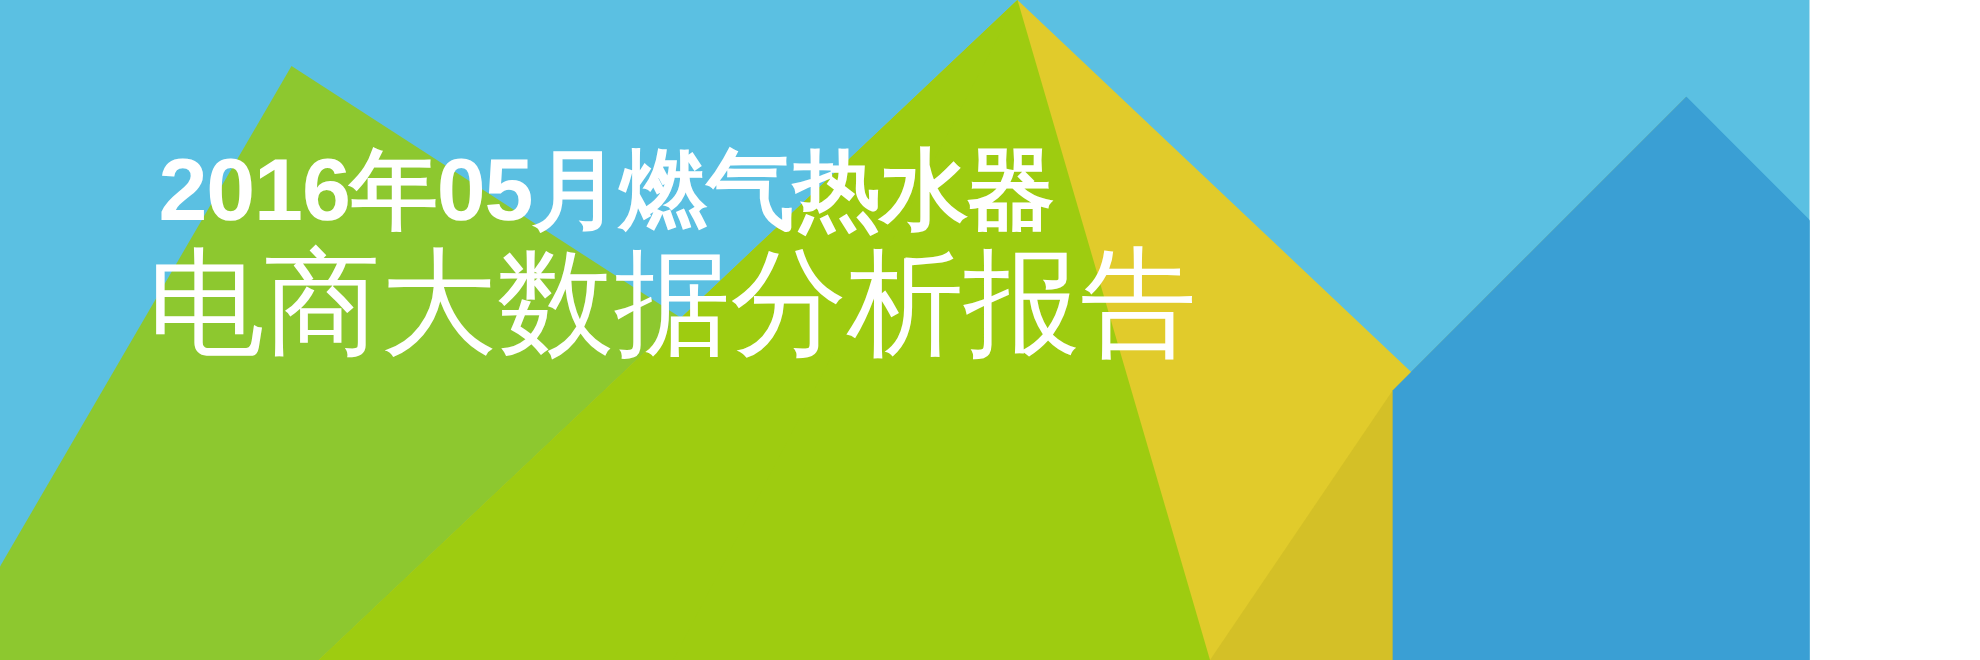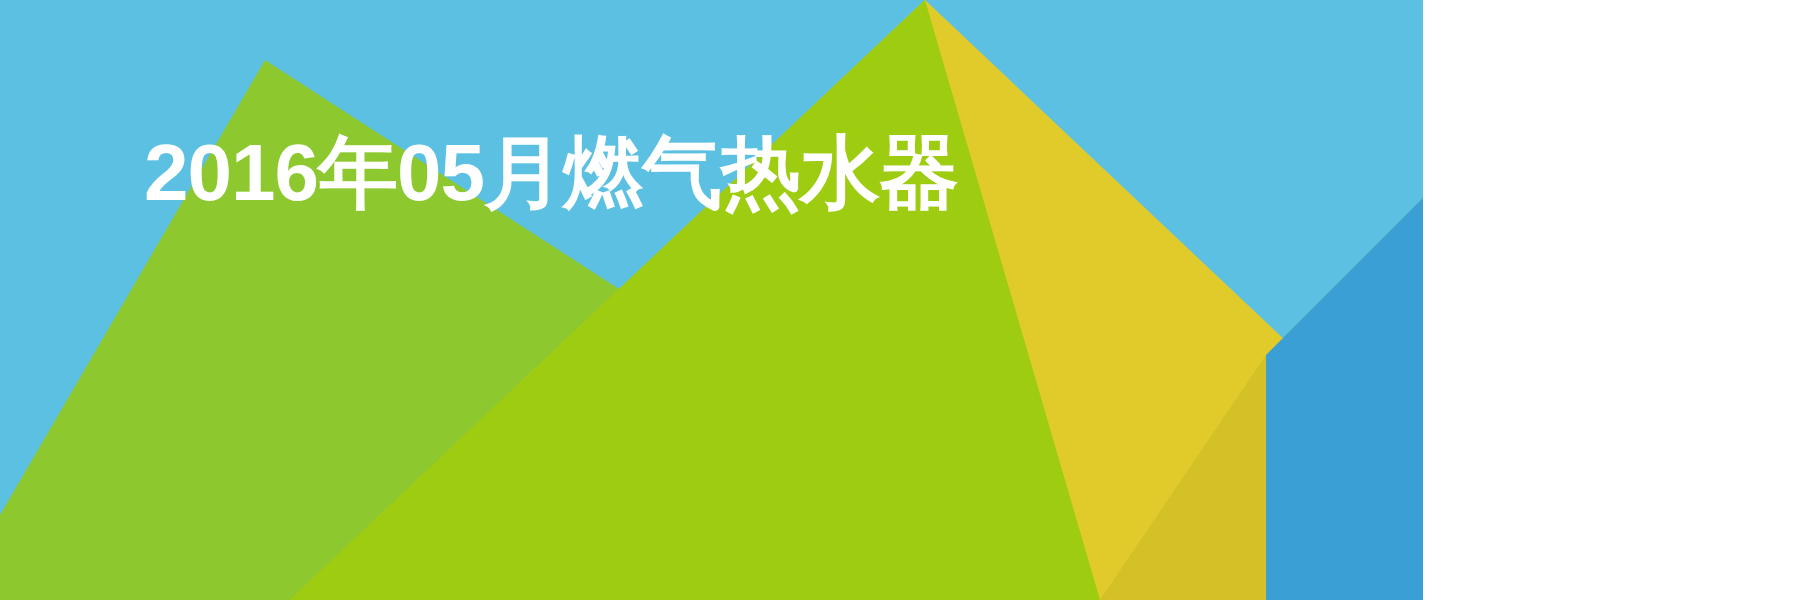--- a/index.html
+++ b/index.html
@@ -2,21 +2,21 @@
 <html><head>
 <meta charset="utf-8">
 <style>
   html, body {
     margin: 0;
     padding: 0;
     background: #ffffff;
   }
   #banner {
     position: relative;
-    width: 1423px;
+    width: 1645px;
     height: 600px;
     overflow: hidden;
     font-family: "Liberation Sans", "DejaVu Sans", sans-serif;
   }
   #banner-svg {
     position: absolute;
     top: 0;
     left: 0;
     width: 1800px;
     height: 600px;
@@ -71,15 +71,16 @@
     <polygon points="1533,88 1266,355 1266,600 1560,600" fill="#d0b91f" fill-opacity="0.55"></polygon>
 
     <polygon points="1533,88 1800,355 1800,600 1266,600 1266,355" fill="#3a9fd4"></polygon>
 
     <polygon points="1266,355 1266,600 1100,600" fill="#b3a61c" fill-opacity="0.28"></polygon>
 
   </svg>
 
   <div id="title-block">
     <div class="title-line" id="title-line-1">2016年05月燃气热水器</div>
+    <div class="title-line" id="title-line-2">电商大数据分析报告</div>
   </div>
 
 </div>
 
 </body></html>

